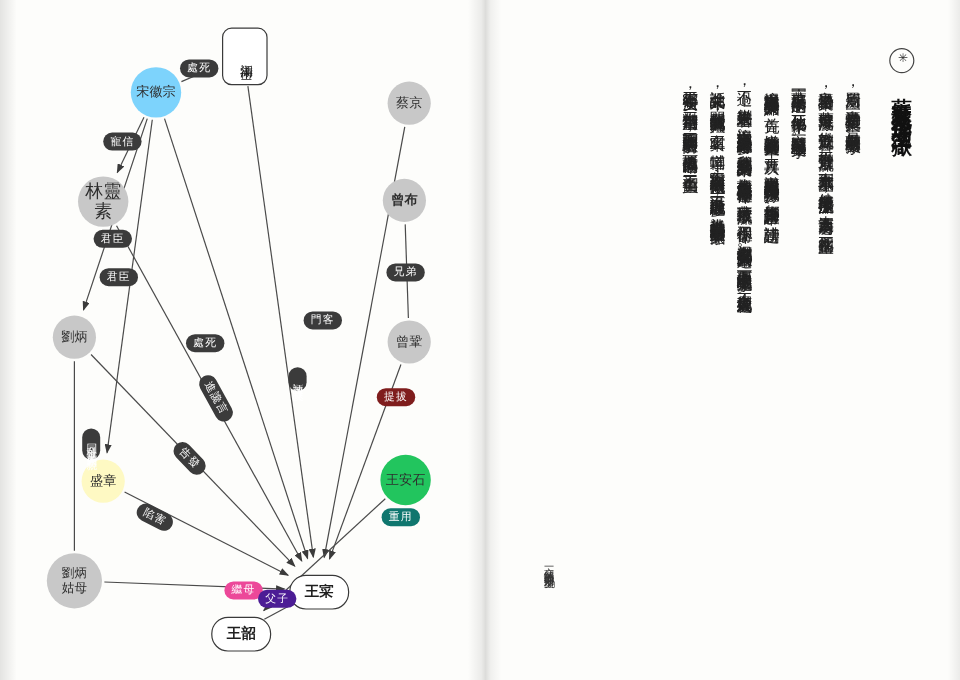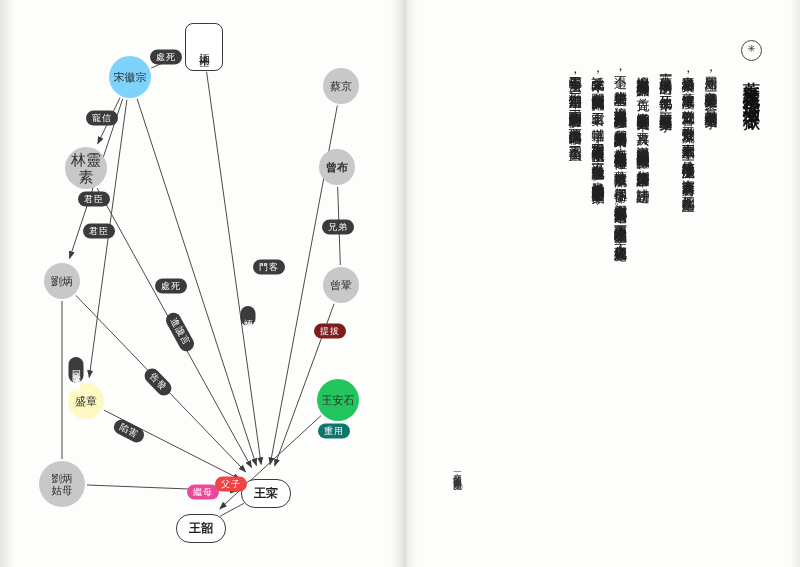--- a/index.html
+++ b/index.html
@@ -134,21 +134,21 @@
       <div class="edge-lbl" style="left: 231px; top: 267px; background: rgb(59, 59, 59); color: rgb(255, 255, 255); transform: translate(-50%, -50%); margin-left: 38px;">門客</div>
       <div class="edge-lbl" style="left: 171px; top: 286px; background: rgb(59, 59, 59); color: rgb(255, 255, 255); transform: translate(-50%, -50%);">處死</div>
       <div class="edge-lbl v" style="left: 248px; top: 316px; background: rgb(59, 59, 59); color: rgb(255, 255, 255); transform: translate(-50%, -50%);">誣其謀反</div>
       <div class="edge-lbl" style="left: 180px; top: 332px; background: rgb(59, 59, 59); color: rgb(255, 255, 255); transform: translate(-50%, -50%) rotate(61deg);">進讒言</div>
       <div class="edge-lbl v" style="left: 76px; top: 370px; background: rgb(59, 59, 59); color: rgb(255, 255, 255); transform: translate(-50%, -50%);">同科進士兼姻親</div>
       <div class="edge-lbl" style="left: 158px; top: 382px; background: rgb(59, 59, 59); color: rgb(255, 255, 255); transform: translate(-50%, -50%) rotate(46deg);">告發</div>
       <div class="edge-lbl" style="left: 129px; top: 431px; background: rgb(59, 59, 59); color: rgb(255, 255, 255); transform: translate(-50%, -50%) rotate(27deg);">陷害</div>
       <div class="edge-lbl" style="left: 330px; top: 331px; background: #7f1d1d; color: rgb(255, 255, 255); transform: translate(-50%, -50%);">提拔</div>
       <div class="edge-lbl" style="left: 334px; top: 431px; background: #0f766e; color: rgb(255, 255, 255); transform: translate(-50%, -50%);">重用</div>
       <div class="edge-lbl" style="left: 203px; top: 476px; background: #ec4899; color: rgb(255, 255, 255); transform: translate(-50%, -50%); margin-top: 16px;">繼母</div>
-      <div class="edge-lbl" style="left: 231px; top: 484px; background: #ef4444; color: rgb(255, 255, 255); transform: translate(-50%, -50%);">父子</div>
+      <div class="edge-lbl" style="left: 231px; top: 499px; background: #4c1d95; color: rgb(255, 255, 255); transform: translate(-50%, -50%);">父子</div>
     </div>
 
   <div class="gutter"></div>
   <div class="edge-shade-left"></div>
   <div class="edge-shade-right"></div>
 
   <div>
     <div class="rp-text">
       <h1 class="rp-title"><span class="orn">✳</span><span>蘇東坡死後那場文字獄</span></h1>
       <p>眾所周知，烏臺詩案是一樁冤案，是宋朝最有名的一場文字獄。</p>

